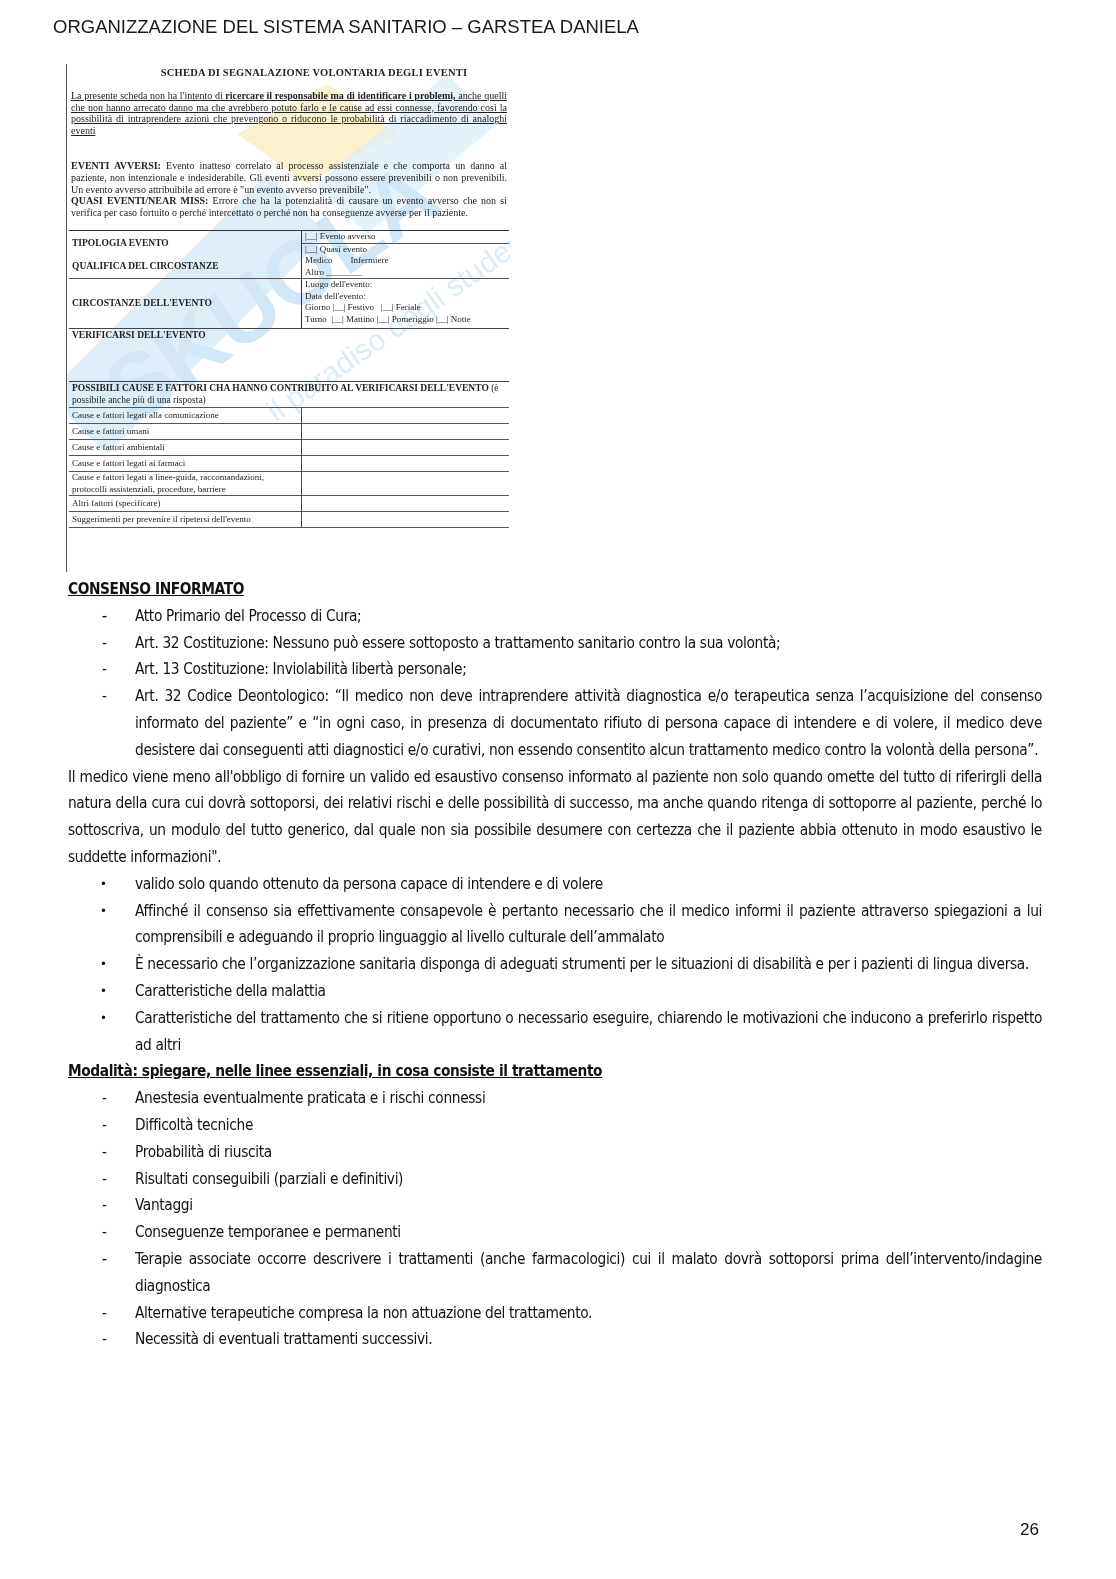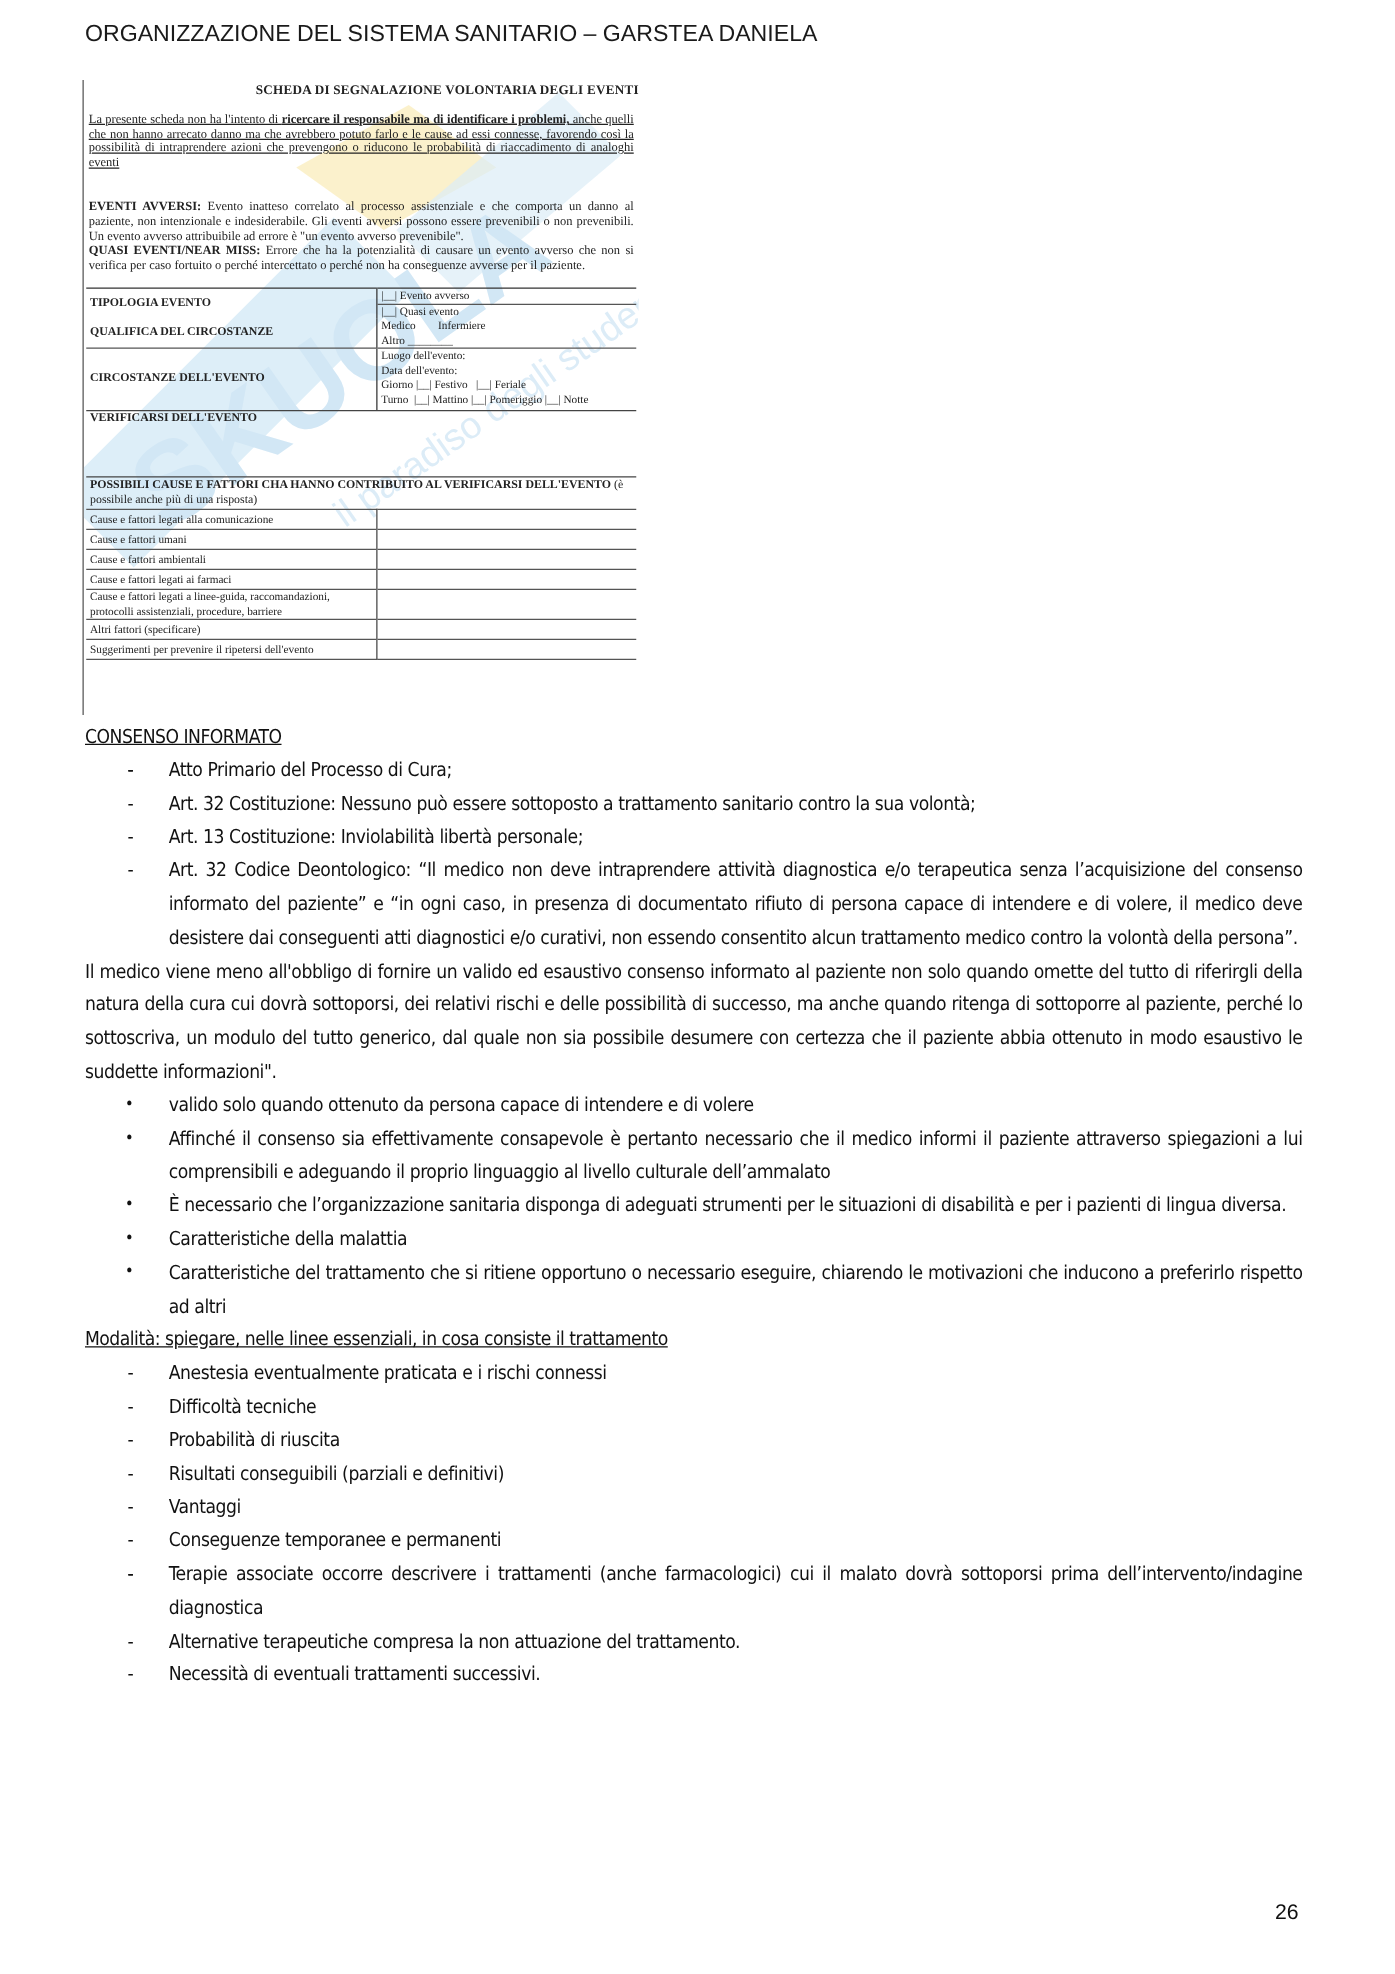--- a/index.html
+++ b/index.html
@@ -1,32 +1,32 @@
 <!DOCTYPE html>
 <html><head>
 <meta charset="utf-8">
 <style>
   html, body { margin: 0; padding: 0; background: #ffffff; }
   body { width: 1116px; height: 1579px; position: relative; overflow: hidden; color: #111; }
   .page-header {
-    position: absolute; left: 68px; top: 16px;
+    position: absolute; left: 53px; top: 16px;
     font-family: "Liberation Sans", sans-serif; font-size: 18.5px; color: #1a1a1a; letter-spacing: 0;
   }
   
   .form-img {
     position: absolute; left: 66px; top: 64px; width: 444px; height: 508px;
     font-family: "Liberation Serif", serif; color: #222; overflow: hidden;
     border-left: 1px solid #555;
   }
   .watermark {
     position: absolute; left: 0; top: 0; width: 100%; height: 100%; pointer-events: none; z-index: 0;
   }
   .form-content { position: relative; z-index: 1; }
   .form-title {
-    font-weight: bold; font-size: 10.5px; text-align: right; padding-left: 50px; margin-top: 3px; letter-spacing: 0.2px;
+    font-weight: bold; font-size: 10.5px; text-align: center; padding-left: 50px; margin-top: 3px; letter-spacing: 0.2px;
   }
   .form-intro {
     font-size: 10px; line-height: 11.6px; padding: 0 4px 0 4px; margin-top: 12px; text-align: justify; text-decoration: underline;
   }
   .form-intro .ul-bold { font-weight: bold; text-decoration: underline; }
   .form-defs {
     font-size: 10px; line-height: 11.6px; padding: 0 4px; margin-top: 24px; text-align: justify;
   }
   .form-defs b { font-weight: bold; }
   table.ftab { border-collapse: collapse; width: 440px; margin-left: 2px; font-size: 9.5px; }
@@ -39,21 +39,21 @@
   .desc-block { height: 50px; border-top: 1.5px solid #444; font-weight: bold; font-size: 9.5px; padding: 1px 3px; }
   .possibili { border-top: 1.5px solid #444; font-size: 9.5px; padding: 1px 3px; line-height: 11.5px; }
   .possibili b { font-weight: bold; }
 
   
   .body-text {
     position: absolute; left: 68px; top: 576px; width: 974px;
     font-family: "DejaVu Sans", sans-serif; font-size: 15.3px; color: #111; line-height: 26.8px;
     font-stretch: condensed;
   }
-  .section-title { font-weight: normal; text-decoration: underline; letter-spacing: -0.4px; }
+  .section-title { font-weight: bold; text-decoration: underline; letter-spacing: -0.4px; }
   ul.dash, ul.dot { list-style: none; margin: 0; padding: 0; }
   ul.dash li, ul.dot li { position: relative; padding-left: 67px; text-align: justify; letter-spacing: -0.35px; }
   ul.dash li .mark { position: absolute; left: 34px; top: 0; }
   ul.dot li .mark { position: absolute; left: 32px; top: 0; font-size: 13px; }
   .para { text-align: justify; letter-spacing: -0.35px; }
   .page-number {
     position: absolute; left: 1020px; top: 1520px;
     font-family: "Liberation Sans", sans-serif; font-size: 17px; color: #111; text-align: center;
   }
 </style>

